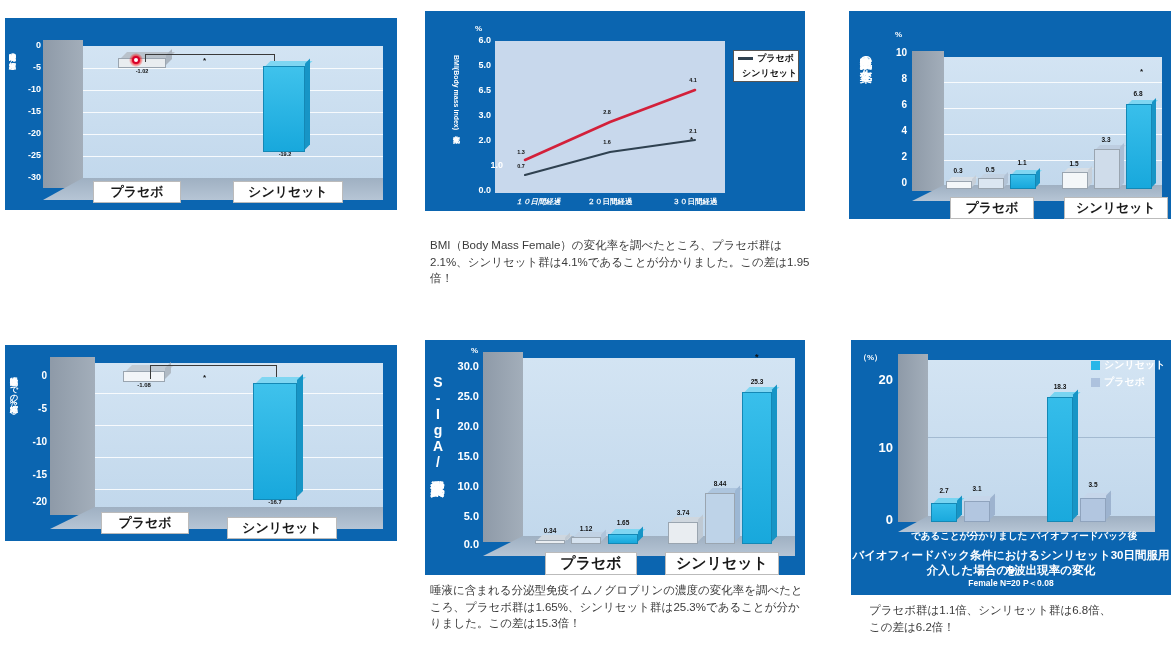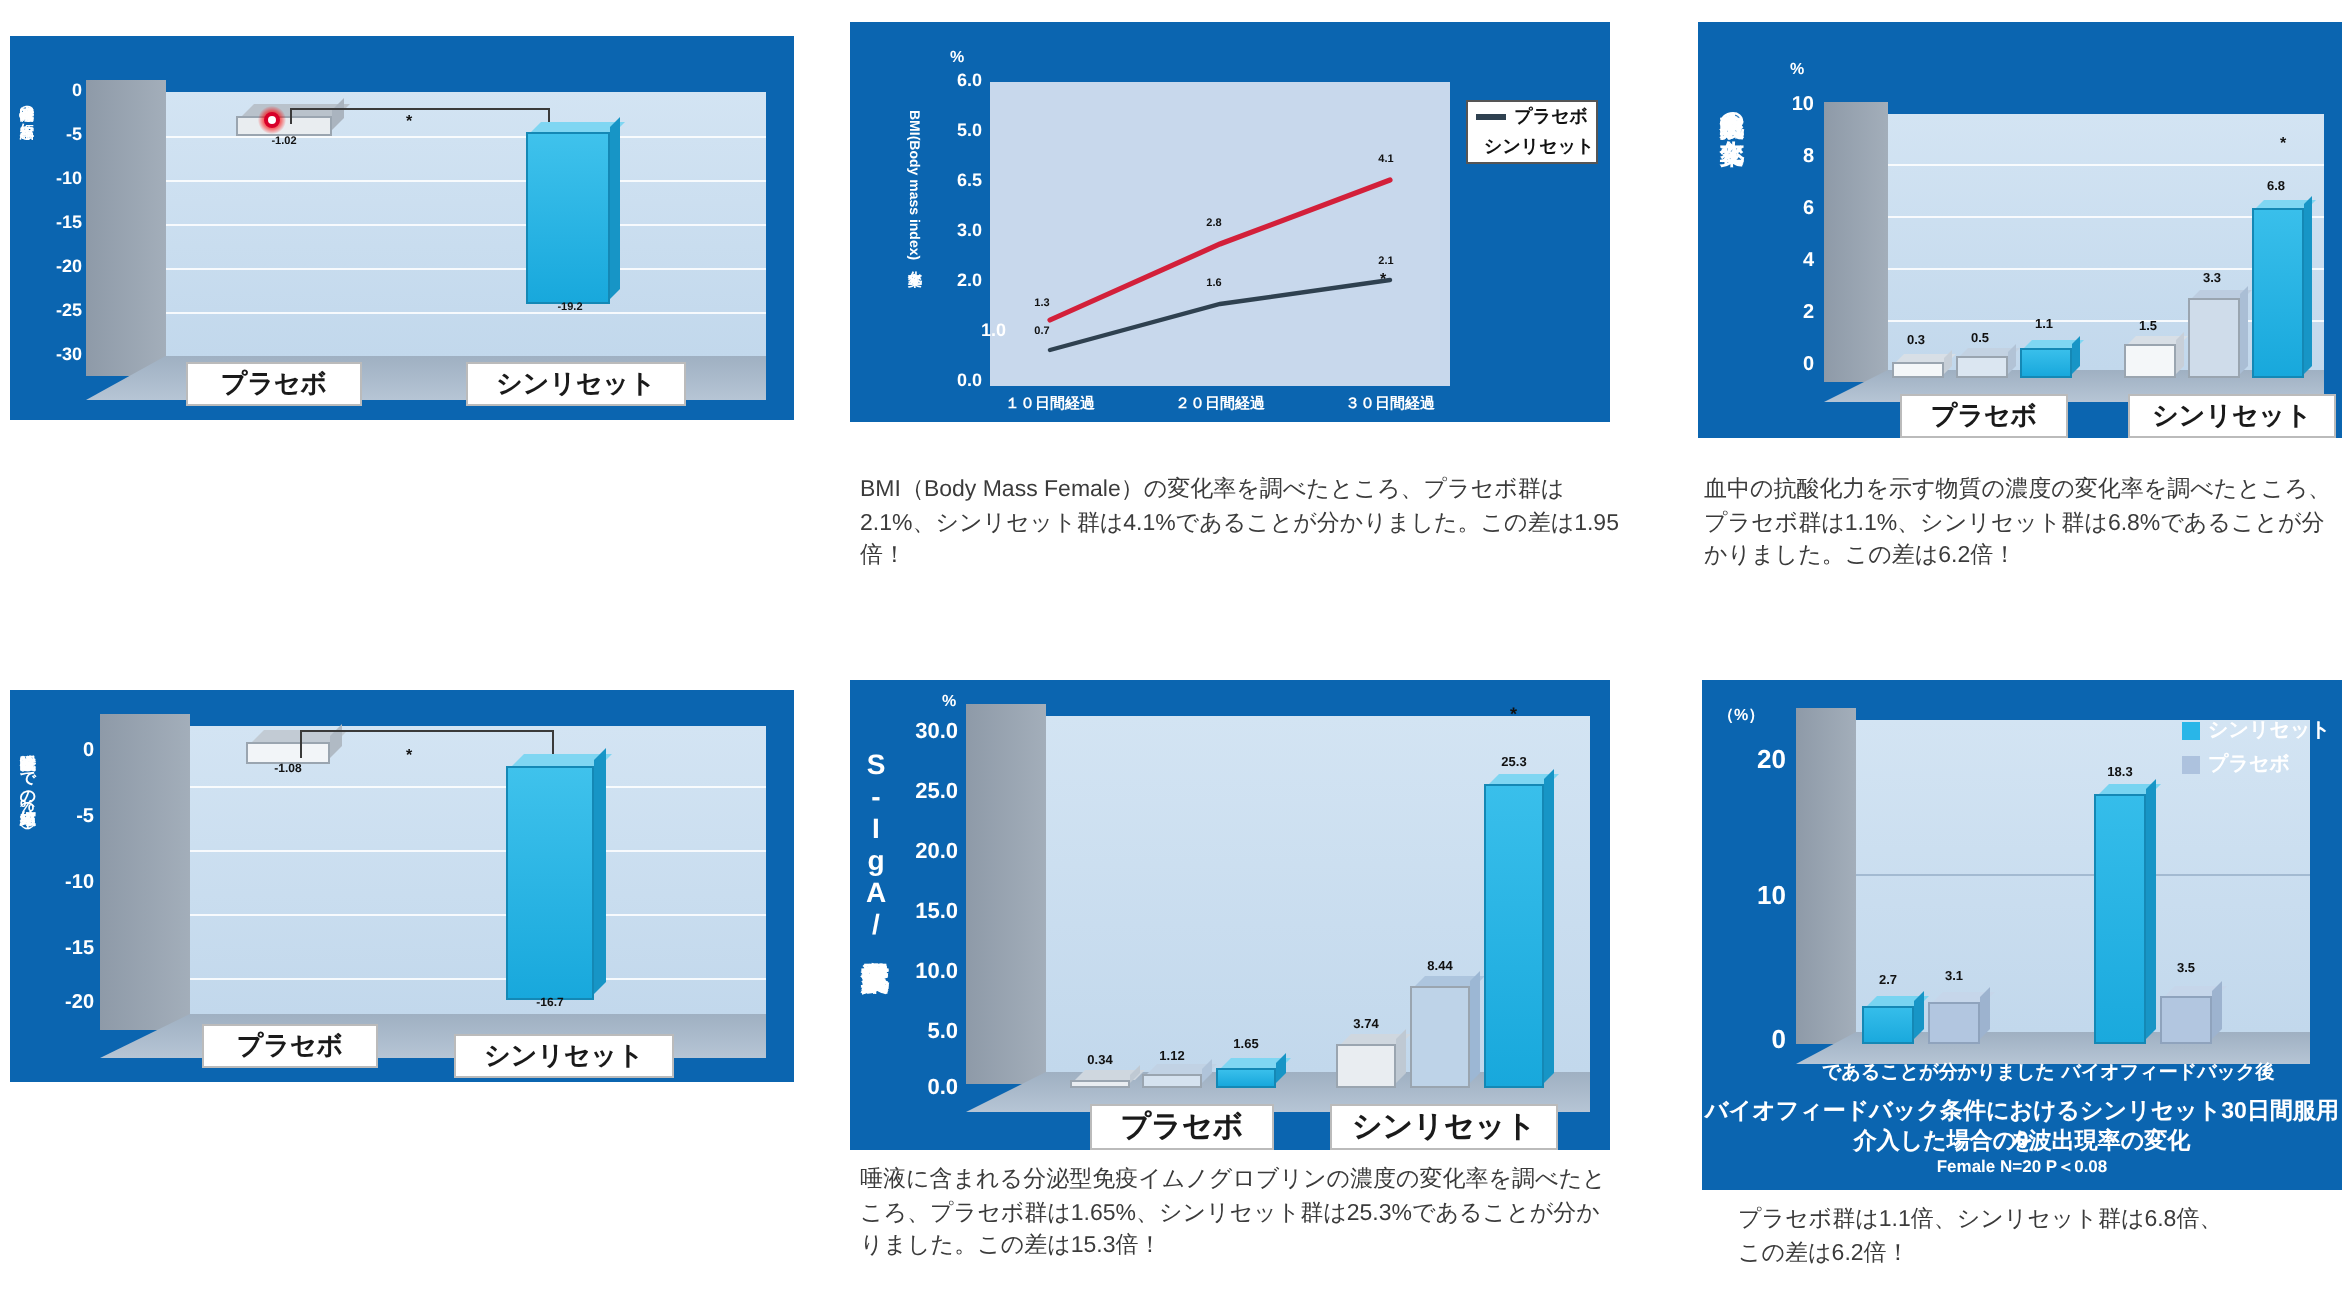--- a/index.html
+++ b/index.html
@@ -159,21 +159,21 @@
         <div class="dlabel" style="left:84px;top:152px;width:24px;font-size:5.5px;">0.7</div>
         <div class="dlabel" style="left:170px;top:128px;width:24px;font-size:5.5px;">1.6</div>
         <div class="dlabel" style="left:256px;top:117px;width:24px;font-size:5.5px;">2.1</div>
 
         <div class="dlabel" style="left:84px;top:138px;width:24px;font-size:5.5px;">1.3</div>
         <div class="dlabel" style="left:170px;top:98px;width:24px;font-size:5.5px;">2.8</div>
         <div class="dlabel" style="left:256px;top:66px;width:24px;font-size:5.5px;">4.1</div>
 
         <div class="star" style="left:265px;top:124px;font-size:8px;">*</div>
 
-        <div class="xtick" style="left:62px;top:186px;width:76px;font-size:7.5px;">１０日間経過</div>
+        <div class="xtick" style="left:75px;top:186px;width:76px;font-size:7.5px;font-style:italic;">１０日間経過</div>
         <div class="xtick" style="left:147px;top:186px;width:76px;font-size:7.5px;">２０日間経過</div>
         <div class="xtick" style="left:232px;top:186px;width:76px;font-size:7.5px;">３０日間経過</div>
 
         <div class="legend" style="left:308px;top:39px;width:66px;">
           <div class="legend-row">
             <span class="legend-swatch" style="background:#2f4150;"></span>
             <span class="legend-text" style="font-size:9px;">プラセボ</span>
           </div>
           <div class="legend-row">
             <span class="legend-swatch" style="background:#d3203a;"></span>
@@ -247,21 +247,20 @@
           <div class="side" style="left:26px;top:-4px;width:4px;height:85px;background:#1795c6;transform:skewY(-45deg);"></div>
         </div>
         <div class="dlabel" style="left:274px;top:79px;width:30px;font-size:6.5px;">6.8</div>
 
         <div class="star" style="left:291px;top:56px;font-size:8px;">*</div>
 
         <div class="grouplabel" style="left:101px;top:186px;width:84px;font-size:13px;">プラセボ</div>
         <div class="grouplabel" style="left:215px;top:186px;width:104px;font-size:13px;">シンリセット</div>
       </div>
     </div>
-    <div class="caption" style="left:3px;top:226px;width:320px;font-size:11.5px;">血中の抗酸化力を示す物質の濃度の変化率を調べたところ、プラセボ群は1.1%、シンリセット群は6.8%であることが分かりました。この差は6.2倍！</div>
   </div>
 
   <div class="cell" style="left:5px; top:345px; width:392px; height:196px;">
     <div class="chart-box" style="width:392px;height:196px;">
       <div class="chart-inner">
         <div class="sidewall" style="left:45px;top:12px;width:45px;height:158px;"></div>
         <div class="backwall" style="left:90px;top:18px;width:288px;height:144px;"></div>
         <div class="floor" style="left:45px;top:162px;width:333px;height:22px;clip-path:polygon(0 100%,13.5% 0,100% 0,100% 100%);"></div>
         <div class="gridline" style="left:90px;top:48px;width:288px;"></div>
         <div class="gridline" style="left:90px;top:80px;width:288px;"></div>

